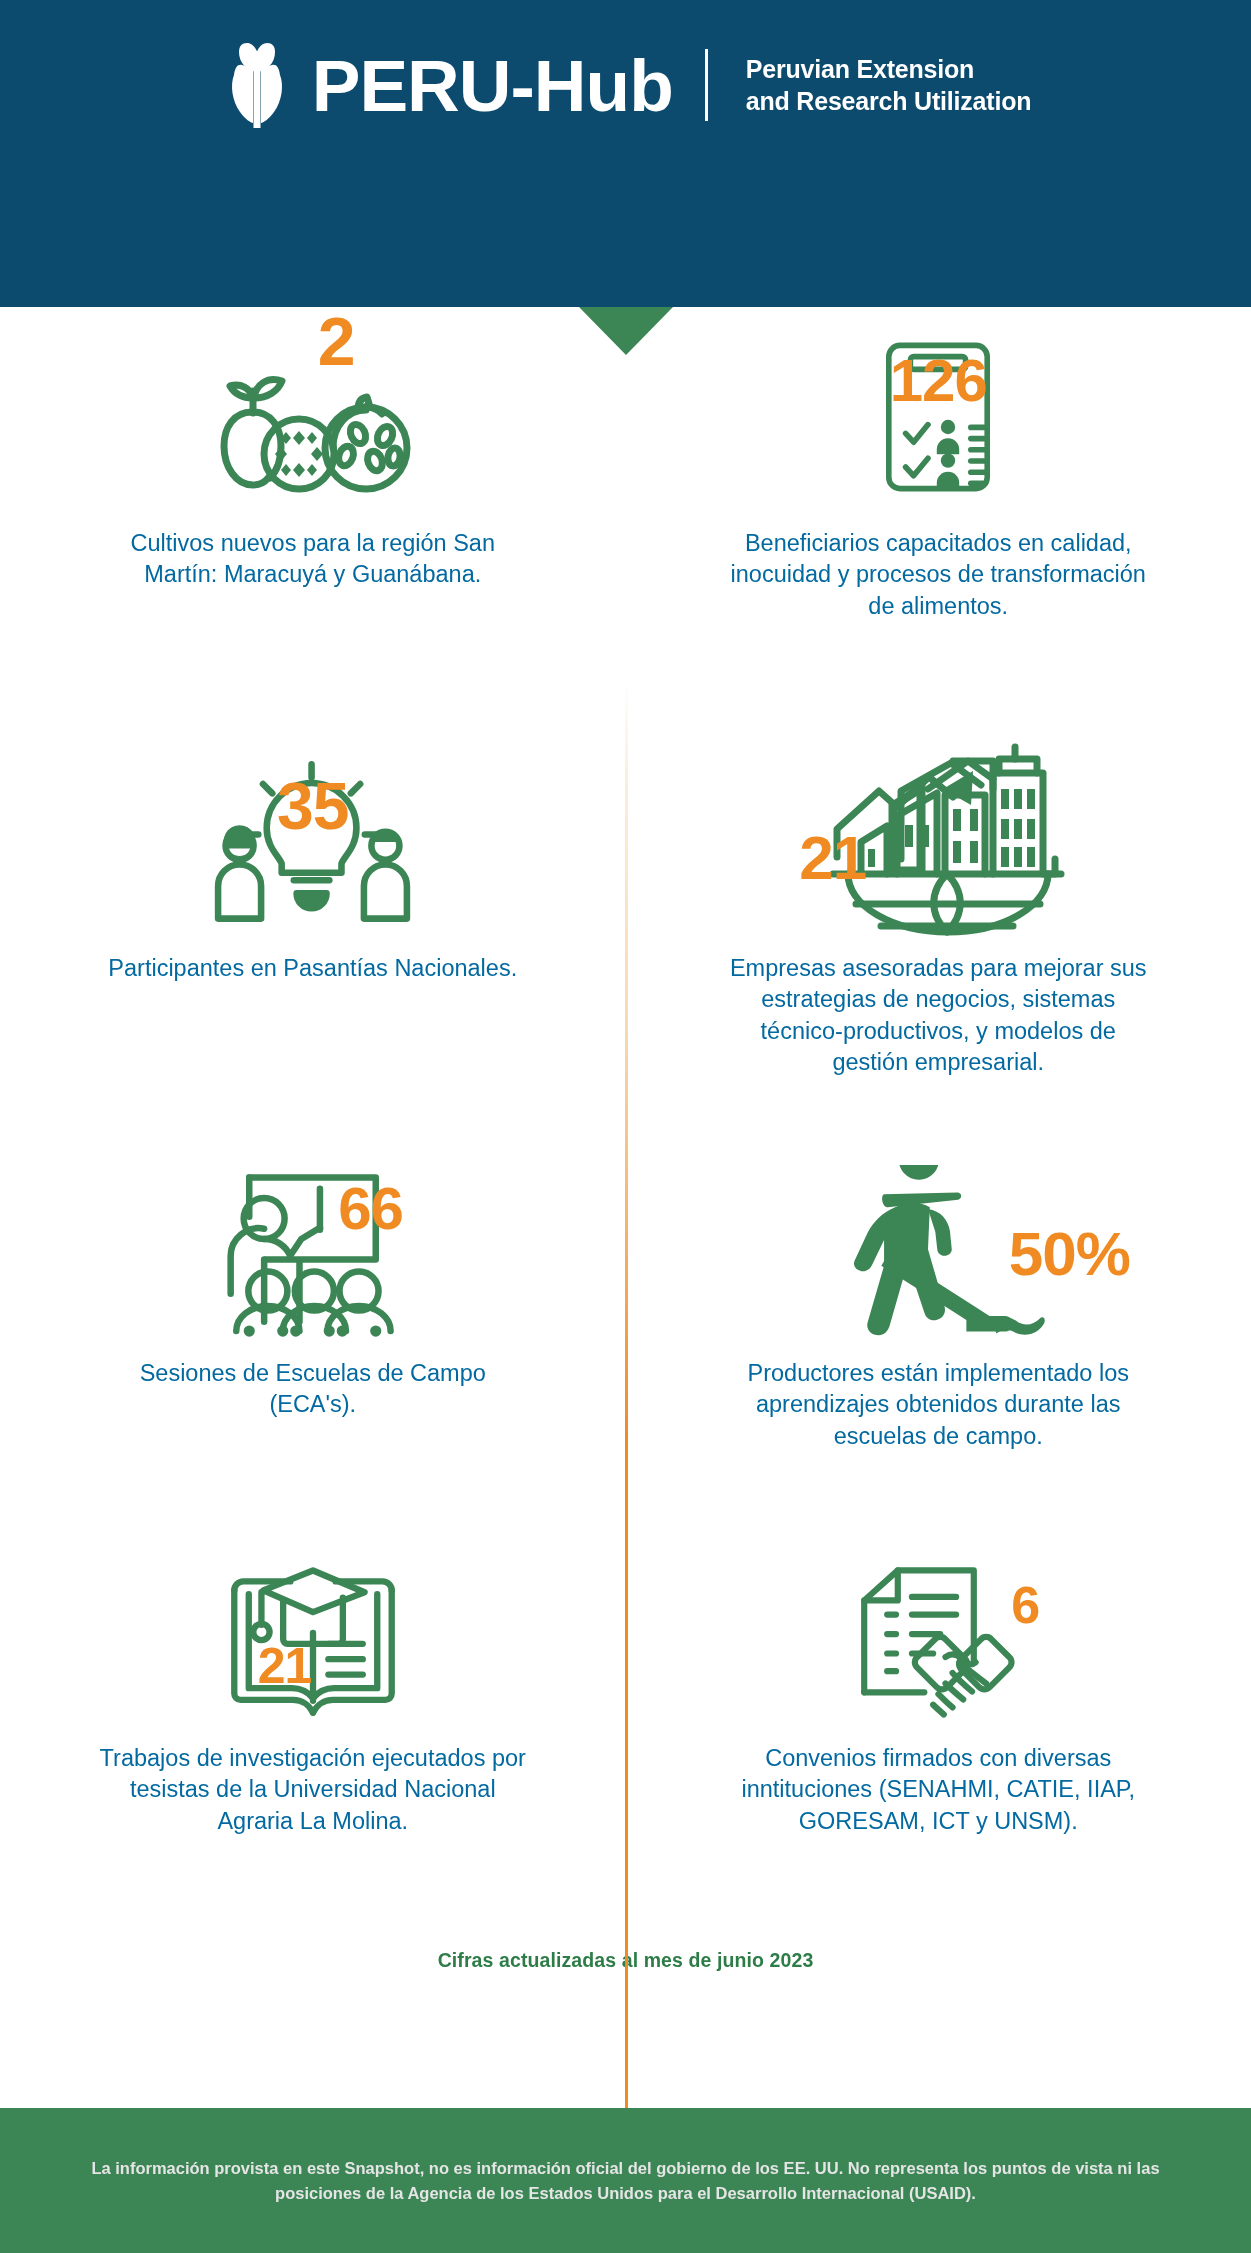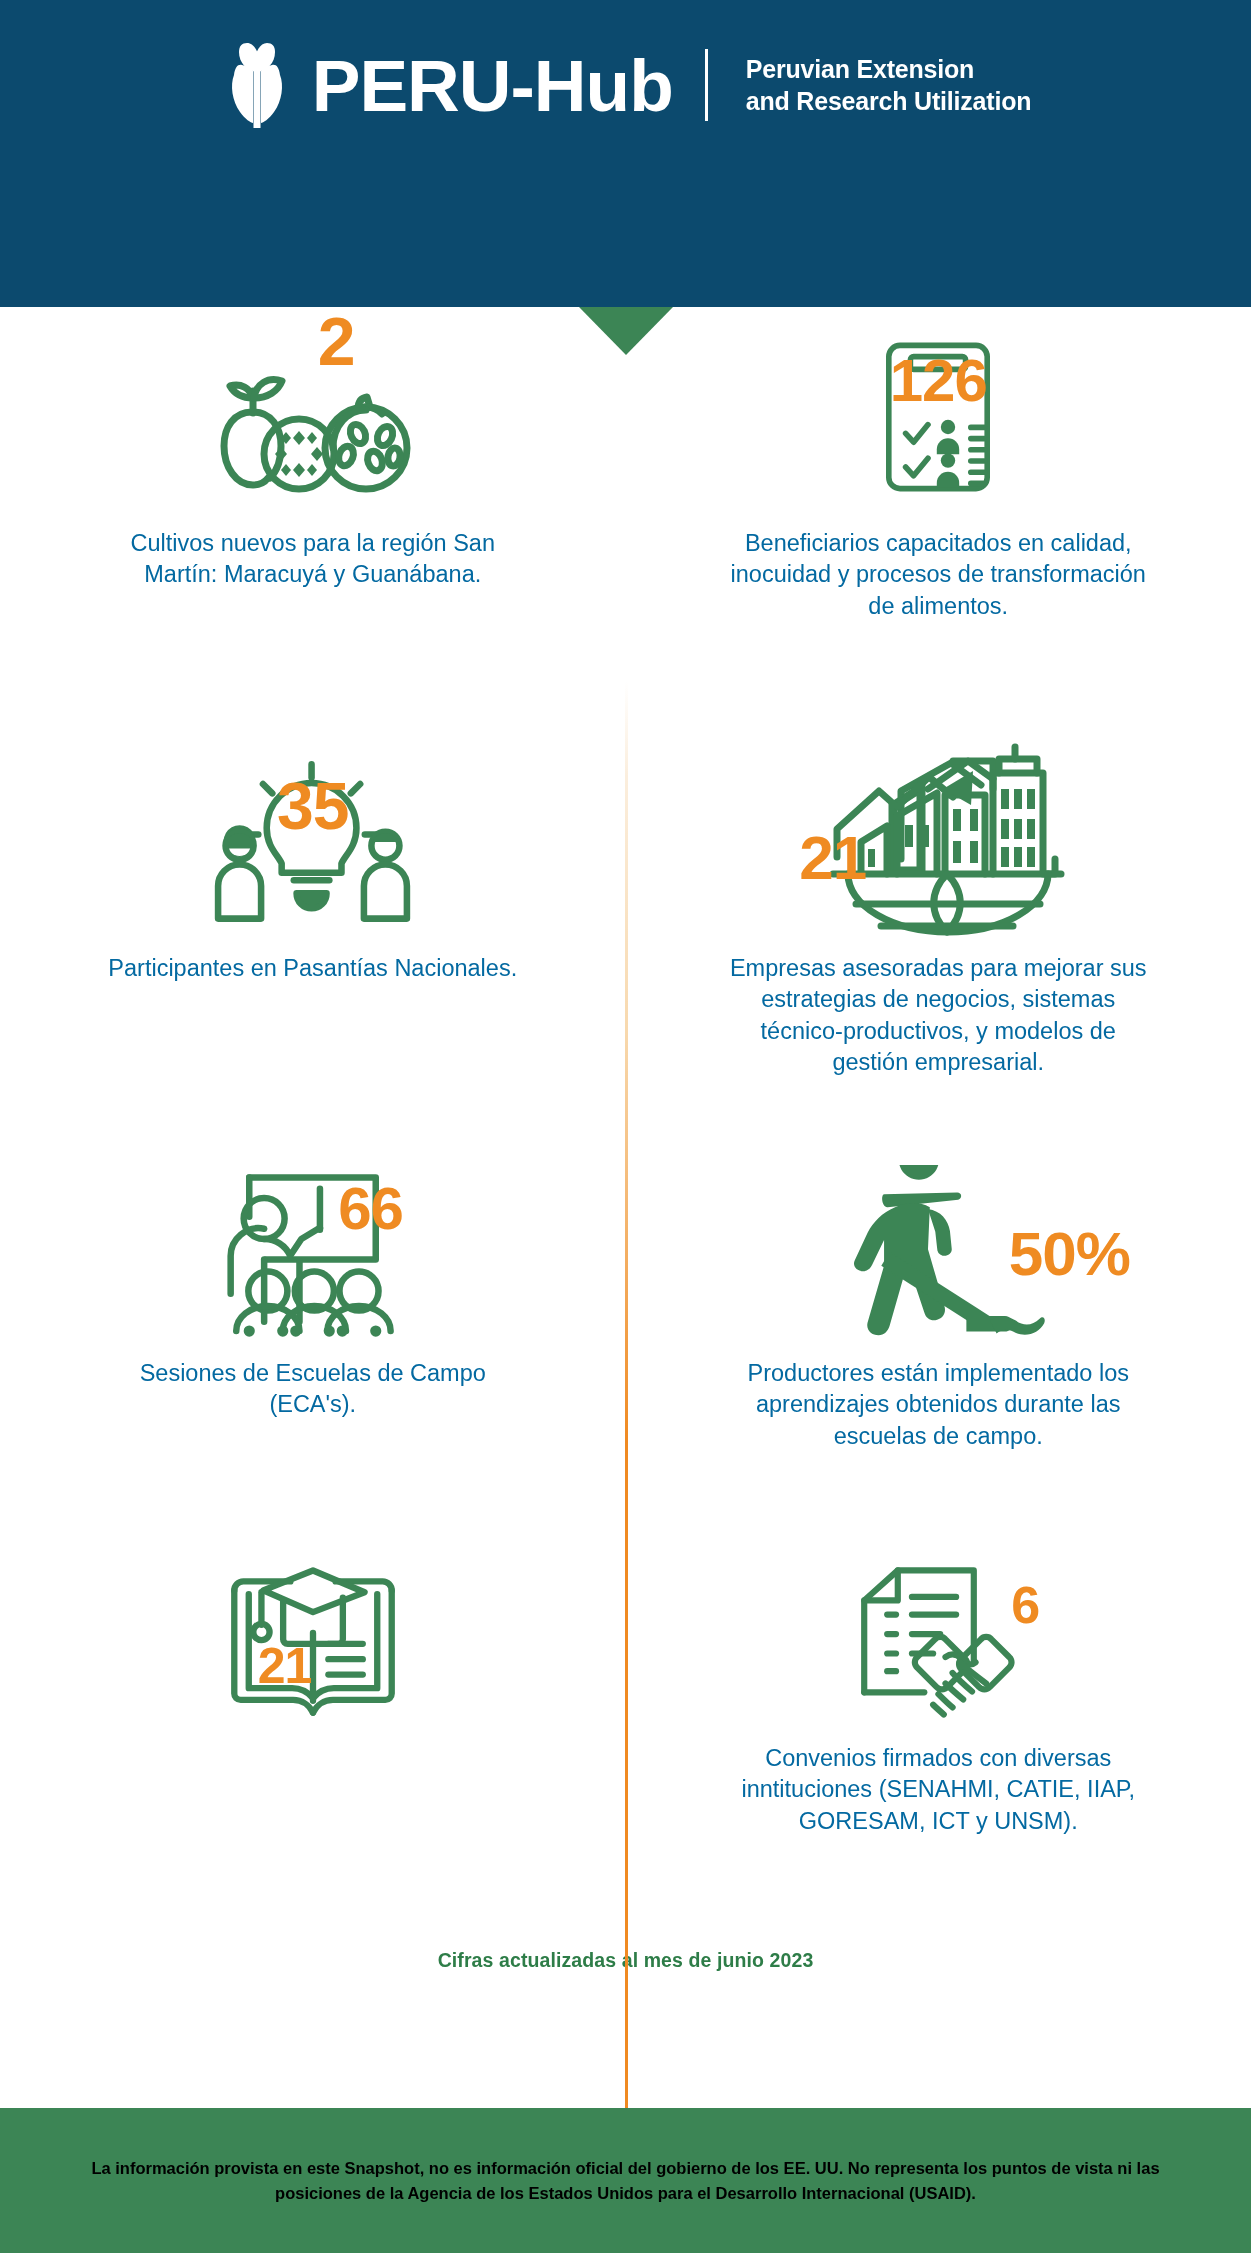--- a/index.html
+++ b/index.html
@@ -128,21 +128,21 @@
   .footer {
     position:absolute;
     left:0; bottom:0;
     width:1251px; height:145px;
     background:#3c8555;
     display:flex;
     align-items:center;
     justify-content:center;
   }
   .footer p {
-    color:#000000;
+    color:#e5e5e5;
     font-size:16.5px;
     line-height:1.5;
     text-align:center;
     max-width:1070px;
     font-weight:600;
   }
 
   
   svg { display:block; }
   .g-stroke { stroke:#3c8555; fill:none; stroke-width:7; stroke-linecap:round; stroke-linejoin:round; }
@@ -396,20 +396,21 @@
             <path d="M72 49 L72 92 c0 3 2 5 5 5 l56 0 c3 0 5 -2 5 -5 L138 46"></path>
             <path d="M48 40 L48 76"></path>
             <circle cx="48" cy="84" r="9"></circle>
             <path d="M122 97 L160 97"></path>
             <path d="M122 114 L160 114"></path>
             <path d="M122 131 L160 131"></path>
           </g>
         </svg>
         <span class="num" style="position:absolute;left:40px;top:104px;font-size:50px;letter-spacing:-1px;">21</span>
       </div>
+      <div class="caption">Trabajos de investigación ejecutados por tesistas de la Universidad Nacional Agraria La Molina.</div>
     </div>
 
     <div class="cell row4">
       <div class="icon-block" style="height:200px;padding-top:10px;">
         <svg viewBox="0 0 215 190" width="190" height="168">
           <g class="g-stroke" stroke-width="9">
             <path d="M24 152 L24 48 L62 14 L148 14 L148 118"></path>
             <path d="M24 152 L92 152"></path>
             <path d="M62 14 L62 48 L24 48"></path>
             <path d="M78 44 L128 44"></path>

